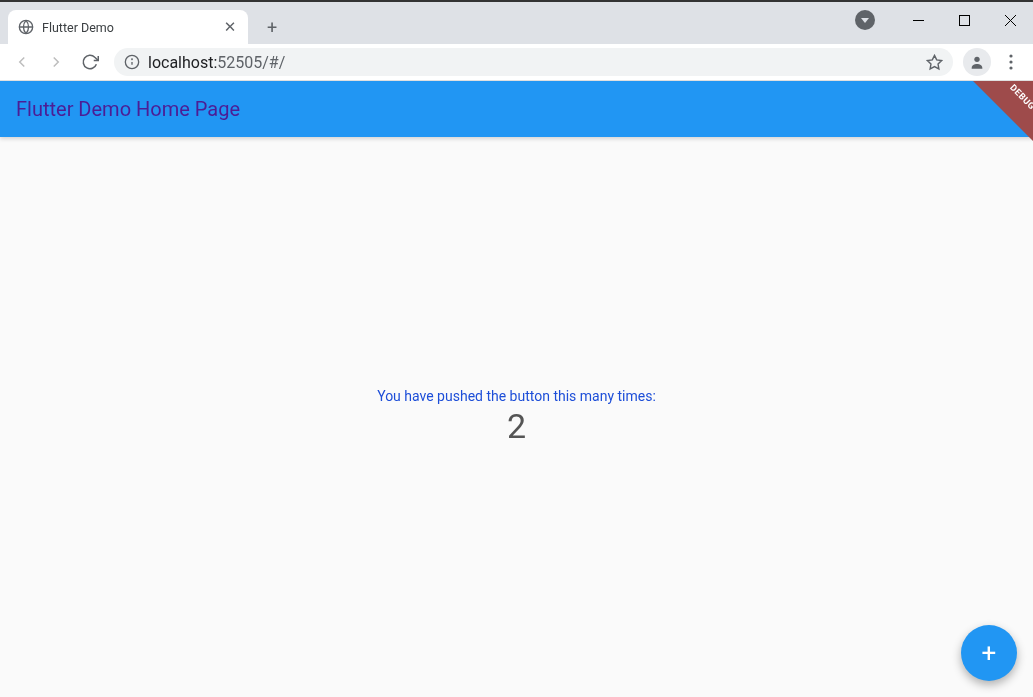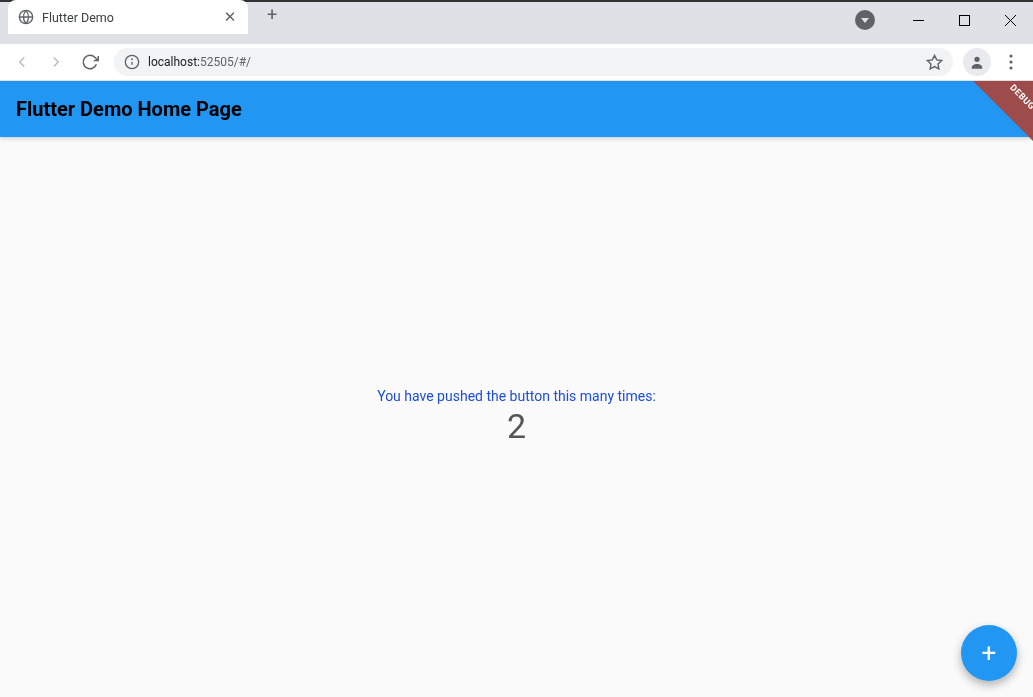--- a/index.html
+++ b/index.html
@@ -23,21 +23,21 @@
       position: relative;
     }
     .top-accent {
       position: absolute;
       top: 0; left: 0; right: 0;
       height: 2px;
       background: #333;
     }
     .tab-strip {
       display: flex;
-      align-items: flex-start;
+      align-items: flex-end;
       padding-left: 8px;
       height: 100%;
     }
     .tab {
       background: #fff;
       height: 34px;
       min-width: 240px;
       border-top-left-radius: 8px;
       border-top-right-radius: 8px;
       display: flex;
@@ -134,21 +134,21 @@
       align-items: center;
       padding: 0 10px;
       gap: 8px;
       margin: 0 4px;
     }
     .omnibox .info-icon {
       width: 16px; height: 16px;
       color: #5f6368;
     }
     .omnibox .url {
-      font-size: 12px;
+      font-size: 16px;
       color: #202124;
       flex: 1;
       white-space: nowrap;
     }
     .omnibox .url .host { color: #202124; }
     .omnibox .url .path { color: #5f6368; }
     .omnibox .star-icon {
       width: 17px; height: 17px;
       color: #5f6368;
       cursor: pointer;
@@ -173,27 +173,27 @@
     
     .viewport {
       width: 100%;
       height: calc(697px - 44px - 37px);
       position: relative;
       background: #fafafa;
       overflow: hidden;
     }
     .app-bar {
       background: #2196f3;
-      color: #000000;
+      color: #4c1d95;
       height: 56px;
       display: flex;
       align-items: center;
       padding: 0 16px;
       font-size: 20px;
-      font-weight: 700;
+      font-weight: 400;
       box-shadow: 0 2px 4px rgba(0,0,0,0.15);
     }
     .debug-ribbon {
       position: absolute;
       top: 0; right: 0;
       width: 0; height: 0;
       border-left: 60px solid transparent;
       border-top: 60px solid #9e4b4b;
       z-index: 5;
     }

